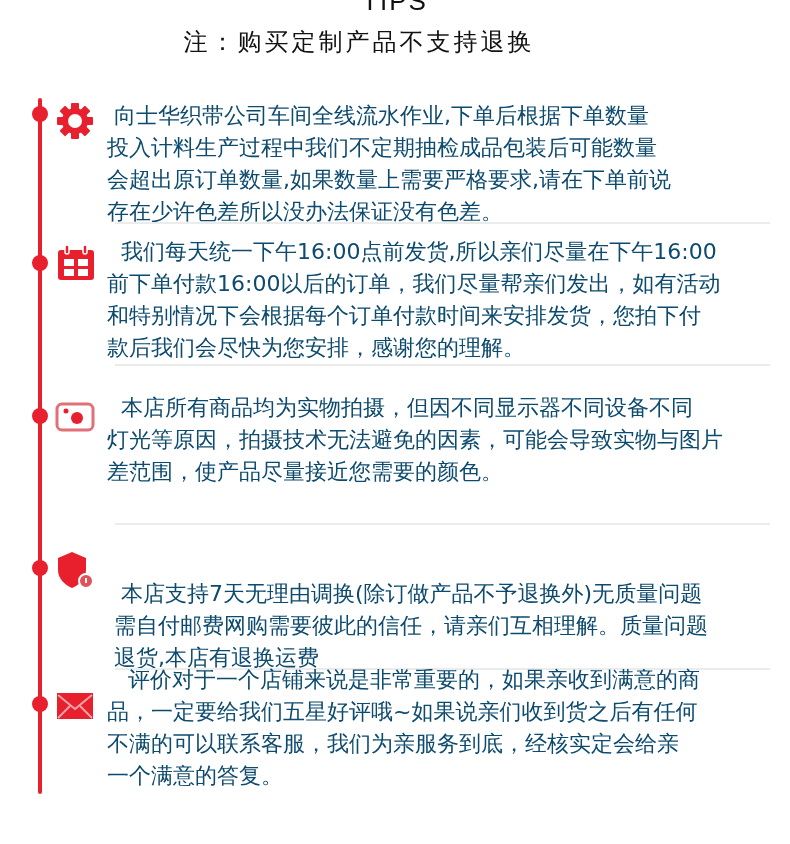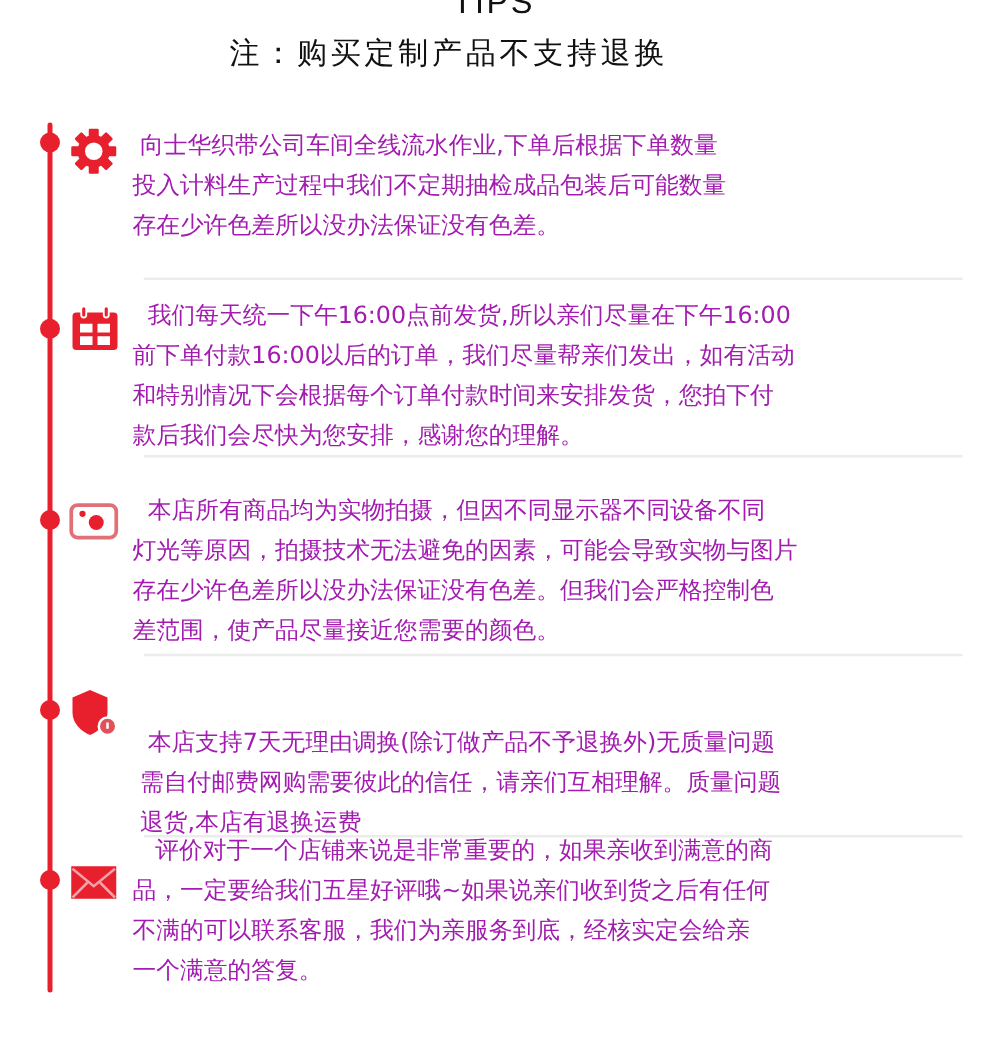--- a/index.html
+++ b/index.html
@@ -20,21 +20,21 @@
     background: #e8202e; border-radius: 2px;
   }
   .dot {
     position: absolute; left: 32px; width: 16px; height: 16px; border-radius: 50%;
     background: #e8202e;
   }
   .icon { position: absolute; left: 54px; width: 42px; height: 42px; }
 
   .section { position: absolute; left: 100px; width: 680px; }
   .section p {
-    font-size: 19px; line-height: 32px; color: #a21caf; white-space: nowrap;
+    font-size: 22px; line-height: 32px; color: #0c4a6e; white-space: nowrap;
   }
   .divider {
     position: absolute; left: 115px; width: 655px; height: 2px; background: #ececec;
   }
 </style>
 </head>
 <body>
 
 <div class="tips-title">TIPS</div>
 <div class="tips-note">注：购买定制产品不支持退换</div>
@@ -54,20 +54,21 @@
       <rect x="3" y="17" width="8" height="8" rx="1" transform="rotate(45 21 21)"></rect>
       <rect x="31" y="17" width="8" height="8" rx="1" transform="rotate(45 21 21)"></rect>
       <circle cx="21" cy="21" r="13"></circle>
     </g>
     <circle cx="21" cy="21" r="7" fill="#fff"></circle>
   </svg>
 </div>
 <div class="section" style="top:100px">
   <p style="white-space:pre">  向士华织带公司车间全线流水作业,下单后根据下单数量</p>
   <p style="white-space:pre"> 投入计料生产过程中我们不定期抽检成品包装后可能数量</p>
+  <p style="white-space:pre"> 会超出原订单数量,如果数量上需要严格要求,请在下单前说</p>
   <p style="white-space:pre"> 存在少许色差所以没办法保证没有色差。</p>
 </div>
 <div class="divider" style="top:222px"></div>
 
 <div class="dot" style="top:255px"></div>
 <div class="icon" style="top:242px">
   <svg viewBox="0 0 42 42" width="42" height="42">
     <rect x="4" y="8" width="36" height="30" rx="3" fill="#e8202e"></rect>
     <rect x="11" y="3" width="4" height="9" rx="2" fill="#e8202e" stroke="#fff" stroke-width="1.5"></rect>
     <rect x="29" y="3" width="4" height="9" rx="2" fill="#e8202e" stroke="#fff" stroke-width="1.5"></rect>
@@ -89,21 +90,20 @@
 <div class="icon" style="top:396px">
   <svg viewBox="0 0 42 42" width="42" height="42">
     <rect x="3" y="8" width="36" height="26" rx="5" fill="none" stroke="#e27078" stroke-width="3"></rect>
     <circle cx="23" cy="22" r="6" fill="#e8202e"></circle>
     <circle cx="12" cy="15" r="2.5" fill="#e8202e"></circle>
   </svg>
 </div>
 <div class="section" style="top:392px">
   <p style="white-space:pre">   本店所有商品均为实物拍摄，但因不同显示器不同设备不同</p>
   <p style="white-space:pre"> 灯光等原因，拍摄技术无法避免的因素，可能会导致实物与图片</p>
-  <p style="white-space:pre"> 存在少许色差所以没办法保证没有色差。但我们会严格控制色</p>
   <p style="white-space:pre"> 差范围，使产品尽量接近您需要的颜色。</p>
 </div>
 <div class="divider" style="top:523px"></div>
 
 <div class="dot" style="top:560px"></div>
 <div class="icon" style="top:550px">
   <svg viewBox="0 0 42 42" width="42" height="42">
     <path d="M18 2 L32 8 L32 20 C32 29 25 35 18 38 C11 35 4 29 4 20 L4 8 Z" fill="#e8202e"></path>
     <circle cx="32" cy="31" r="7" fill="#e0515a" stroke="#fff" stroke-width="2"></circle>
     <rect x="31" y="28" width="2" height="5" fill="#fff"></rect>

